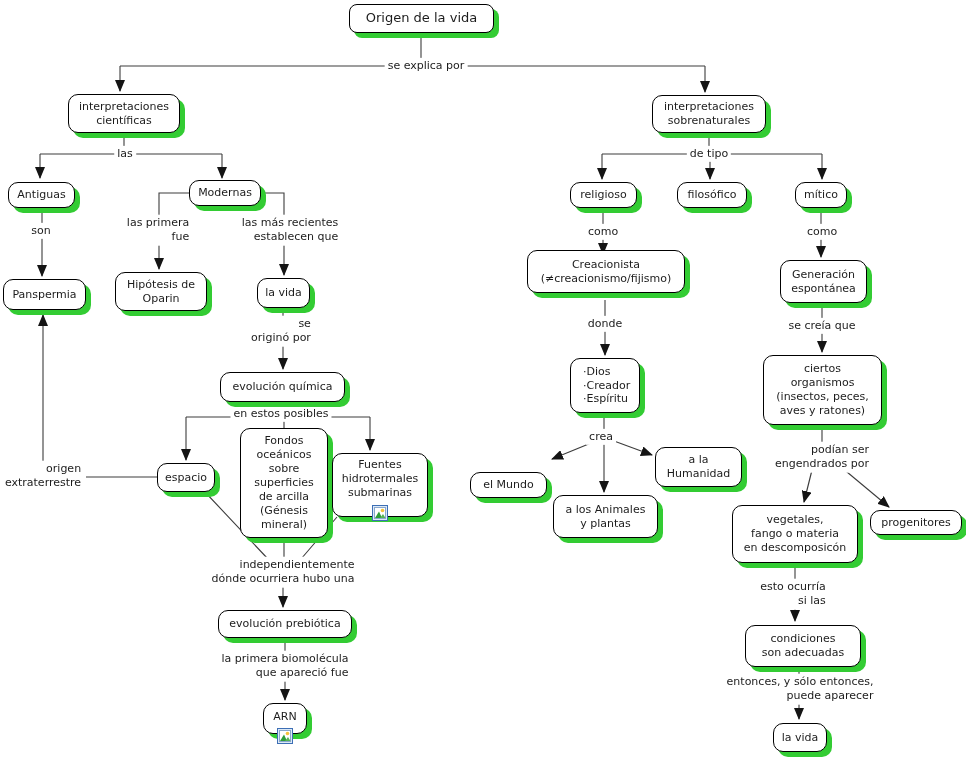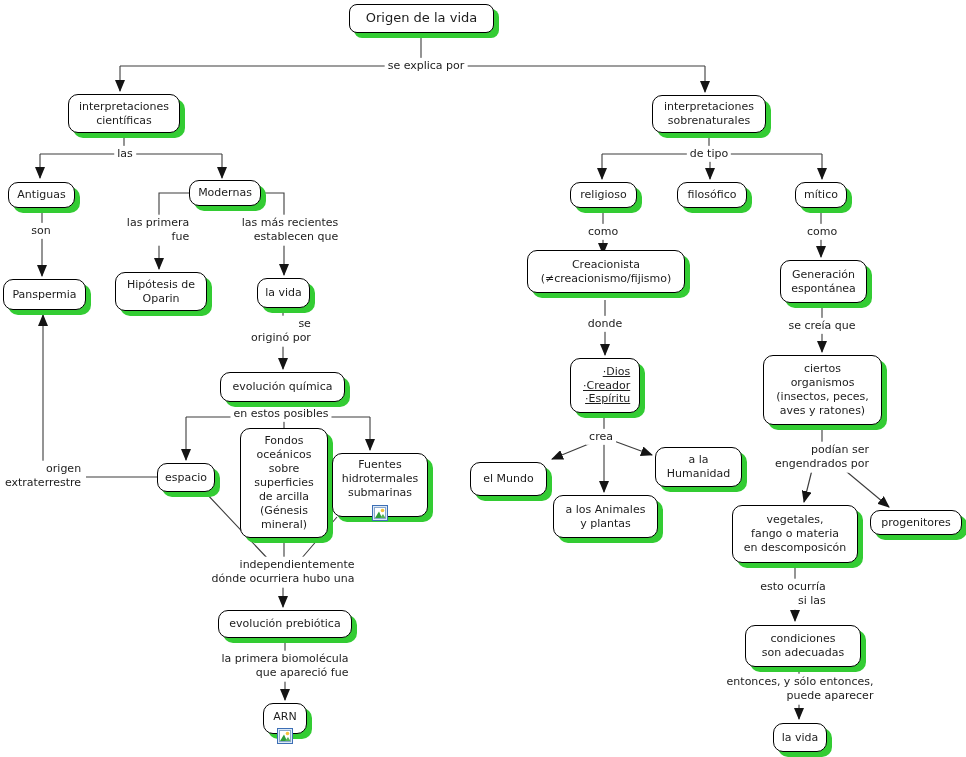--- a/index.html
+++ b/index.html
@@ -16,21 +16,21 @@
   svg.edges path.e{stroke:var(--line);stroke-width:1.1;fill:none;}
   .node{
     position:absolute;z-index:2;box-sizing:border-box;
     background:var(--node-fill);border:1.3px solid var(--node-border);
     border-radius:10px;box-shadow:5px 5px 0 var(--node-shadow);
     display:flex;align-items:center;justify-content:center;
     text-align:center;white-space:pre-line;
     font-size:11px;line-height:1.27;color:var(--text);
   }
   .node.title{font-size:13px;border-radius:8px;}
-  .node.align-left{justify-content:flex-start;text-align:right;padding-left:12px;text-decoration:underline;}
+  .node.align-left{justify-content:flex-start;text-align:left;padding-left:12px;}
   .node.top-text{align-items:flex-start;padding-top:4px;text-align:center;}
   .edge-label{
     position:absolute;z-index:1;transform:translate(-50%,-50%);
     background:var(--bg);padding:1px 3px;text-align:right;white-space:pre;
     font-size:11px;line-height:1.3;color:var(--text);
   }
   .res-icon{position:absolute;left:50%;transform:translateX(-50%);z-index:3;}
 </style>
 </head>
 <body>
@@ -152,21 +152,21 @@
   <div class="node" style="left:652px;top:95px;width:114px;height:38px">interpretaciones
 sobrenaturales</div>
   <div class="node" style="left:570px;top:182px;width:67px;height:26px">religioso</div>
   <div class="node" style="left:677px;top:182px;width:70px;height:26px">filosófico</div>
   <div class="node" style="left:795px;top:182px;width:52px;height:26px">mítico</div>
   <div class="node" style="left:527px;top:250px;width:158px;height:43px">Creacionista
 (≠creacionismo/fijismo)</div>
   <div class="node align-left" style="left:570px;top:358px;width:70px;height:55px">·Dios
 ·Creador
 ·Espíritu</div>
-  <div class="node" style="left:470px;top:462px;width:77px;height:34px">el Mundo</div>
+  <div class="node" style="left:470px;top:472px;width:77px;height:26px">el Mundo</div>
   <div class="node" style="left:553px;top:495px;width:105px;height:43px">a los Animales
 y plantas</div>
   <div class="node" style="left:655px;top:447px;width:87px;height:40px">a la
 Humanidad</div>
   <div class="node" style="left:780px;top:260px;width:87px;height:43px">Generación
 espontánea</div>
   <div class="node" style="left:763px;top:355px;width:119px;height:70px">ciertos
 organismos
 (insectos, peces,
 aves y ratones)</div>

